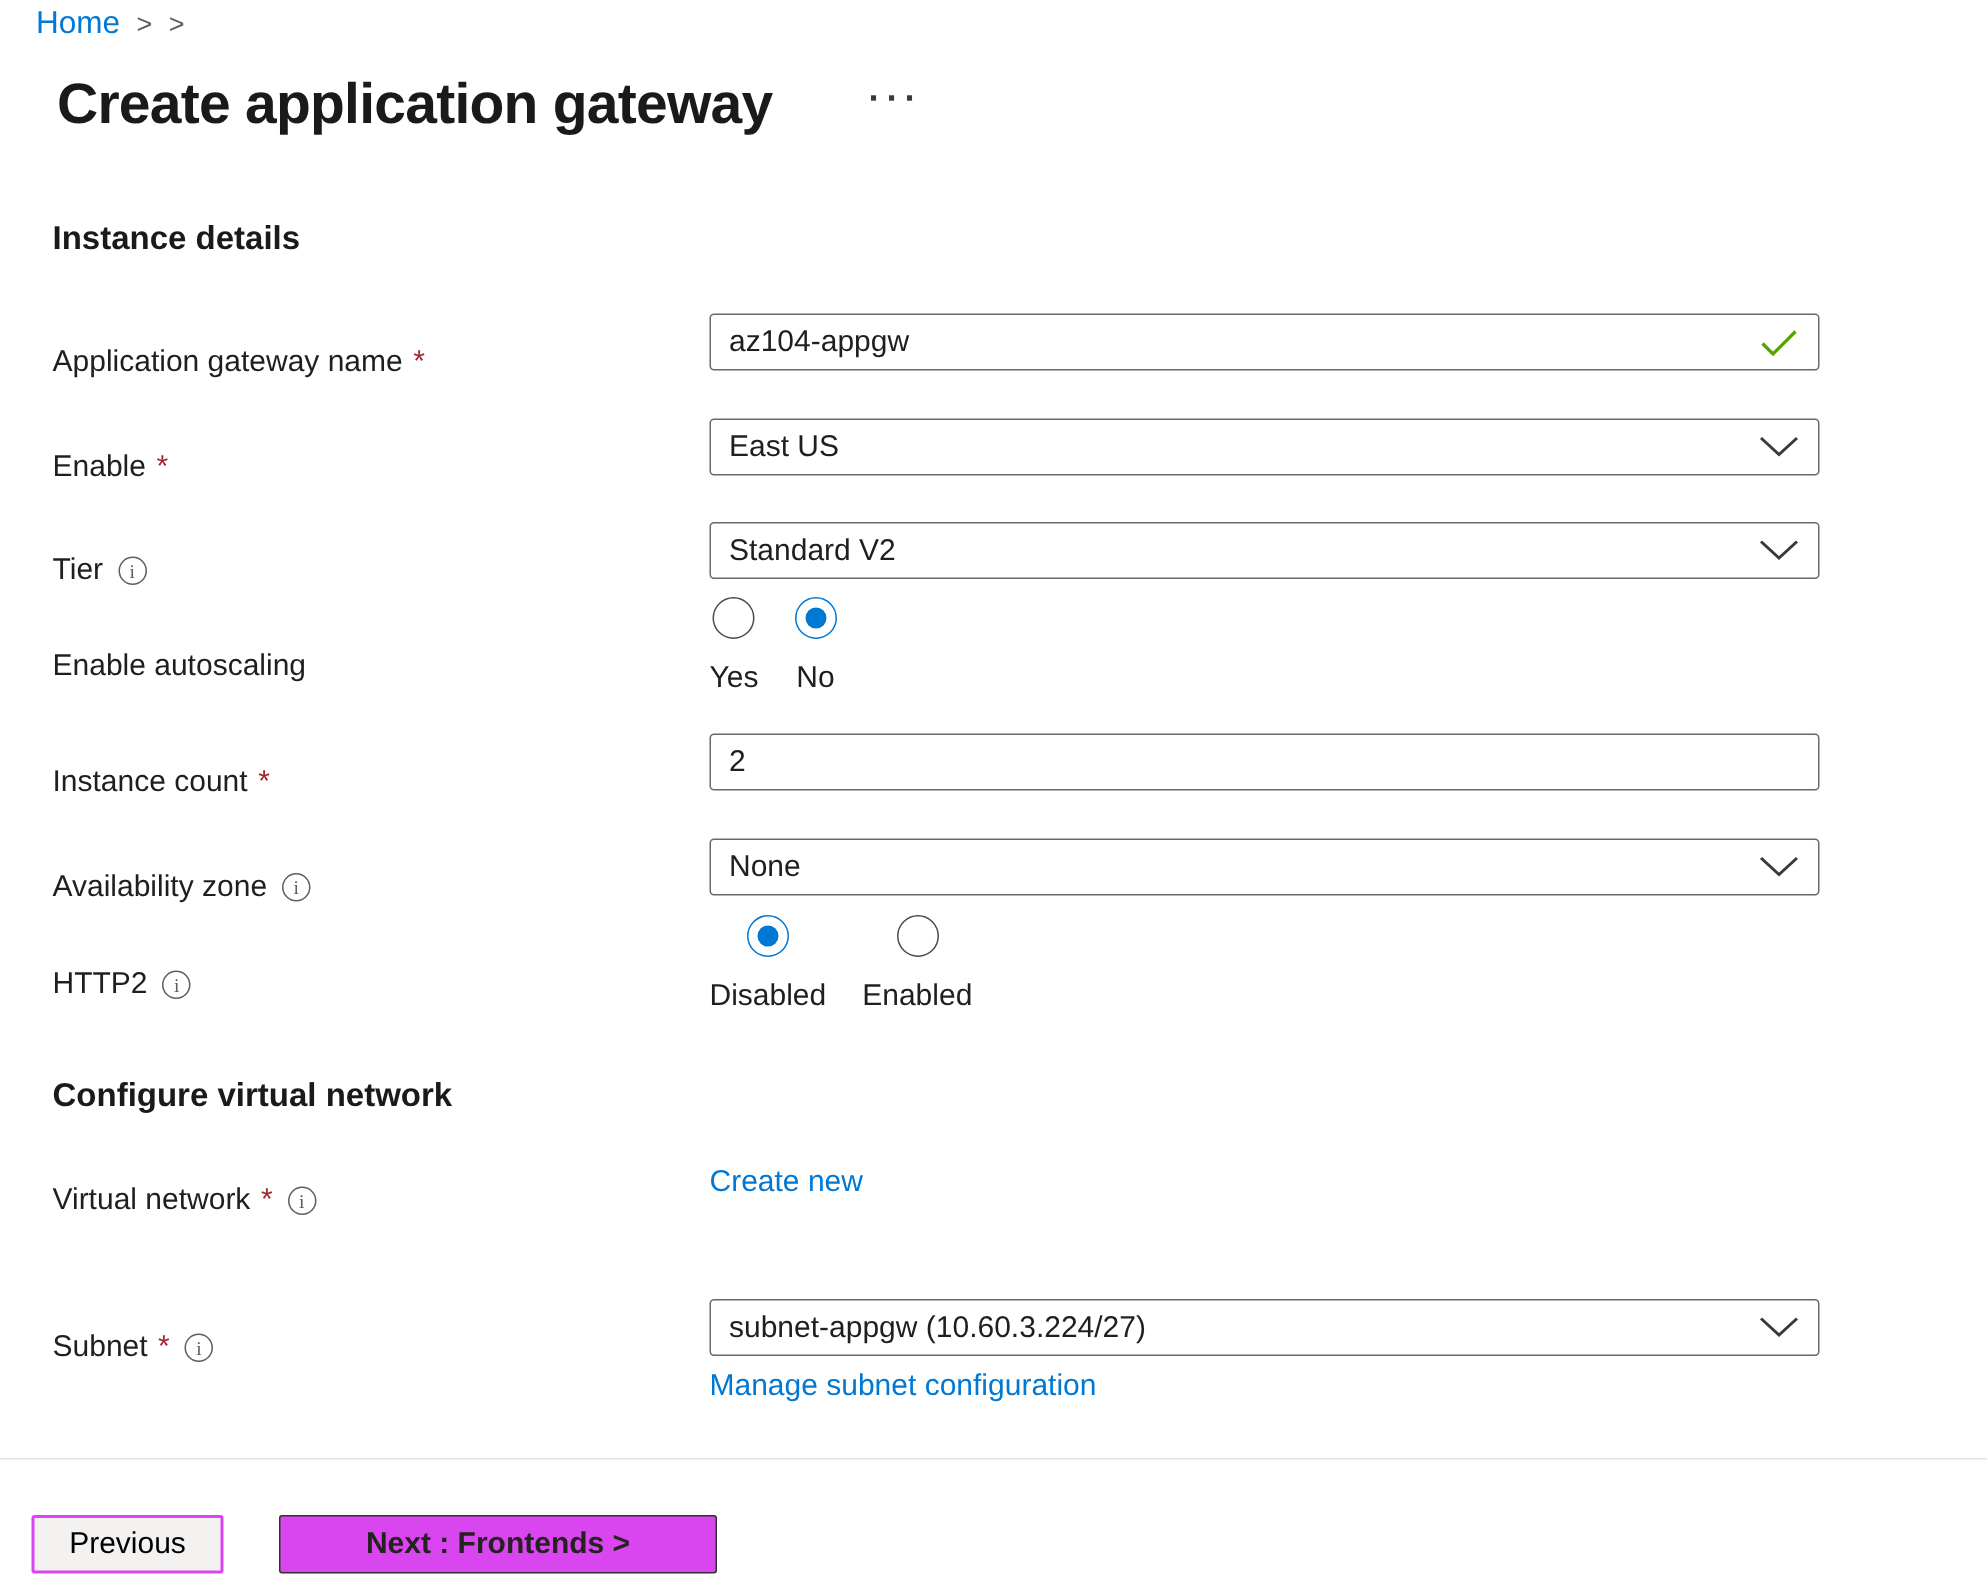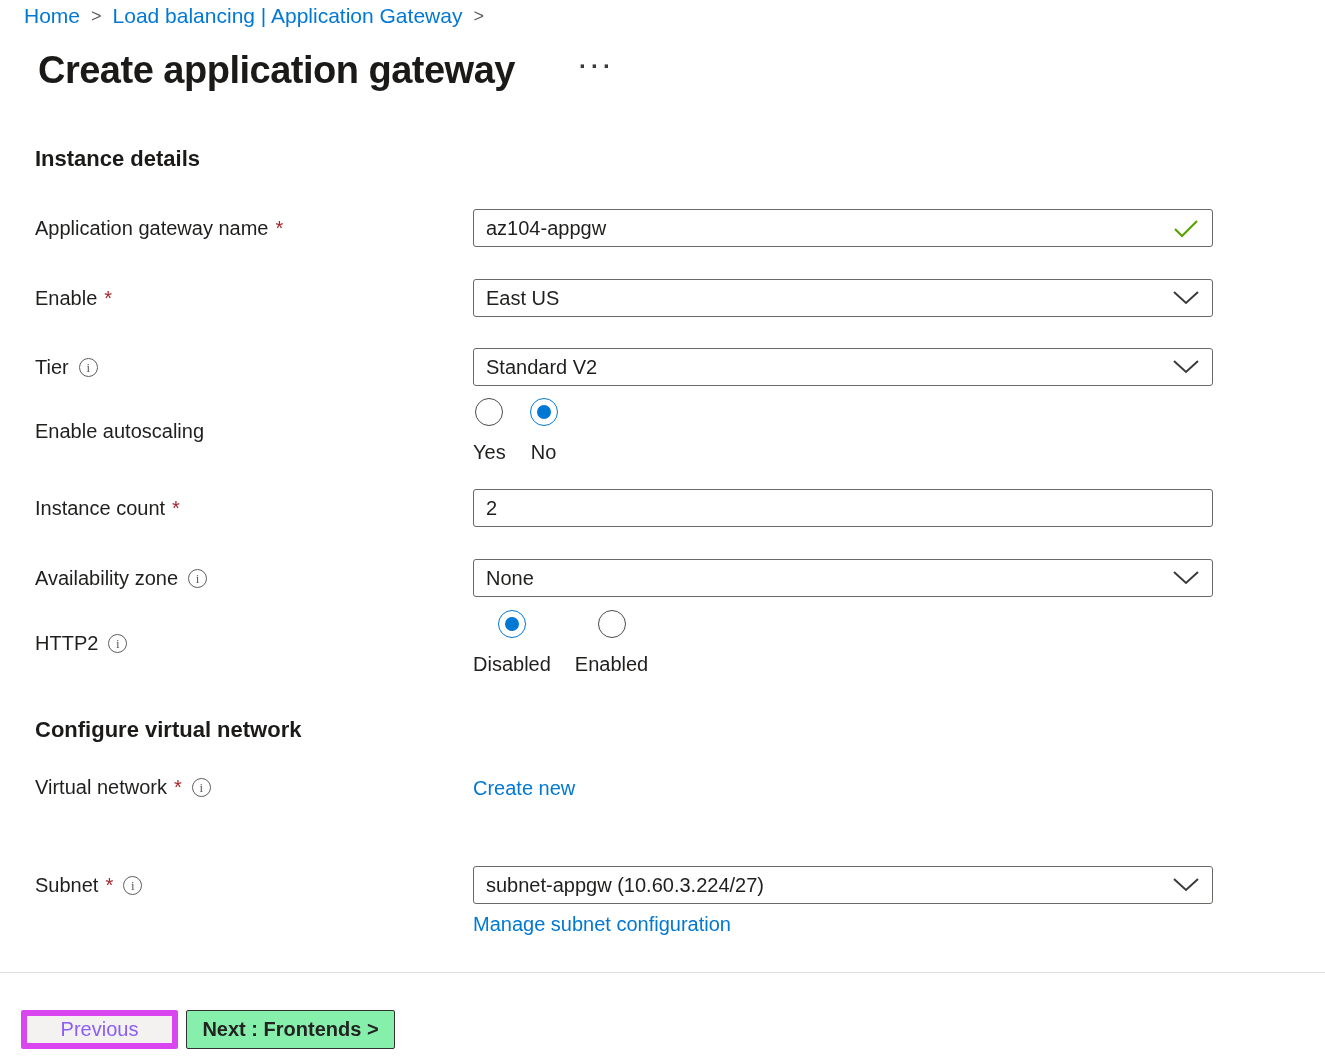--- a/index.html
+++ b/index.html
@@ -18,21 +18,21 @@
   .more-btn { position:absolute; left:579px; top:54px; background:none; border:none; padding:0; cursor:pointer;
               color:#3b3a39; font-size:24px; font-weight:700; letter-spacing:4px; line-height:24px; }
 
   
   .section-heading { position:absolute; left:35px; margin:0; font-size:22px; font-weight:700; color:#1b1a19; }
   .sh-instance { top:146px; }
   .sh-vnet { top:717px; }
 
   
   .row { position:absolute; left:0; width:1325px; }
-  .row-label { position:absolute; left:35px; top:0; height:38px; display:flex; align-items:center; font-size:20px; color:#201f1e; white-space:nowrap; }
+  .row-label { position:absolute; left:35px; top:13px; height:38px; display:flex; align-items:center; font-size:20px; color:#201f1e; white-space:nowrap; }
   .row.radio-row .row-label { height:28px; }
   .req { color:var(--required-asterisk-red,#a4262c); margin-left:7px; }
   .info-icon {
     width:19px; height:19px; margin-left:10px; border-radius:50%; border:1px solid #605e5c;
     color:#605e5c; font-size:13px; line-height:17px; text-align:center; box-sizing:border-box;
     font-family:"Liberation Serif", serif; flex:0 0 auto; cursor:default;
   }
 
   .control { position:absolute; left:473px; top:0; width:740px; }
 
@@ -70,32 +70,31 @@
   .r-autoscale { top:417px; }
   .r-count { top:489px; }
   .r-zone  { top:559px; }
   .r-http2 { top:629px; }
   .r-vnet  { top:768px; }
   .r-subnet{ top:866px; }
 
   
   .divider { position:absolute; left:0; top:972px; width:1325px; height:1px; background:#e3e1df; }
   .btn { position:absolute; top:1010px; height:39px; border-radius:2px; font-family:inherit; font-size:20px; box-sizing:border-box; cursor:pointer; }
-  .btn-previous { left:21px; width:157px; background:#f3f2f1; border:6px solid #d946ef; color:#8b5cf6; }
-  .btn-next { left:186px; width:209px; background:#86efac; border:1.5px solid #323130; color:#242322; font-weight:700; }
+  .btn-previous { left:21px; width:128px; background:#f3f2f1; border:2px solid #d946ef; color:#000000; }
+  .btn-next { left:186px; width:292px; background:#d946ef; border:1.5px solid #323130; color:#242322; font-weight:700; }
 </style>
 </head>
 <body>
 
 <div class="page">
 
   <nav class="breadcrumb">
     <a class="crumb">Home</a>
     <span class="crumb-sep">&gt;</span>
-    <a class="crumb">Load balancing | Application Gateway</a>
     <span class="crumb-sep">&gt;</span>
   </nav>
 
   <h1 class="page-title">Create application gateway</h1>
   <button class="more-btn">···</button>
 
   <h2 class="section-heading sh-instance">Instance details</h2>
 
   <div class="row r-name">
     <div class="row-label">

